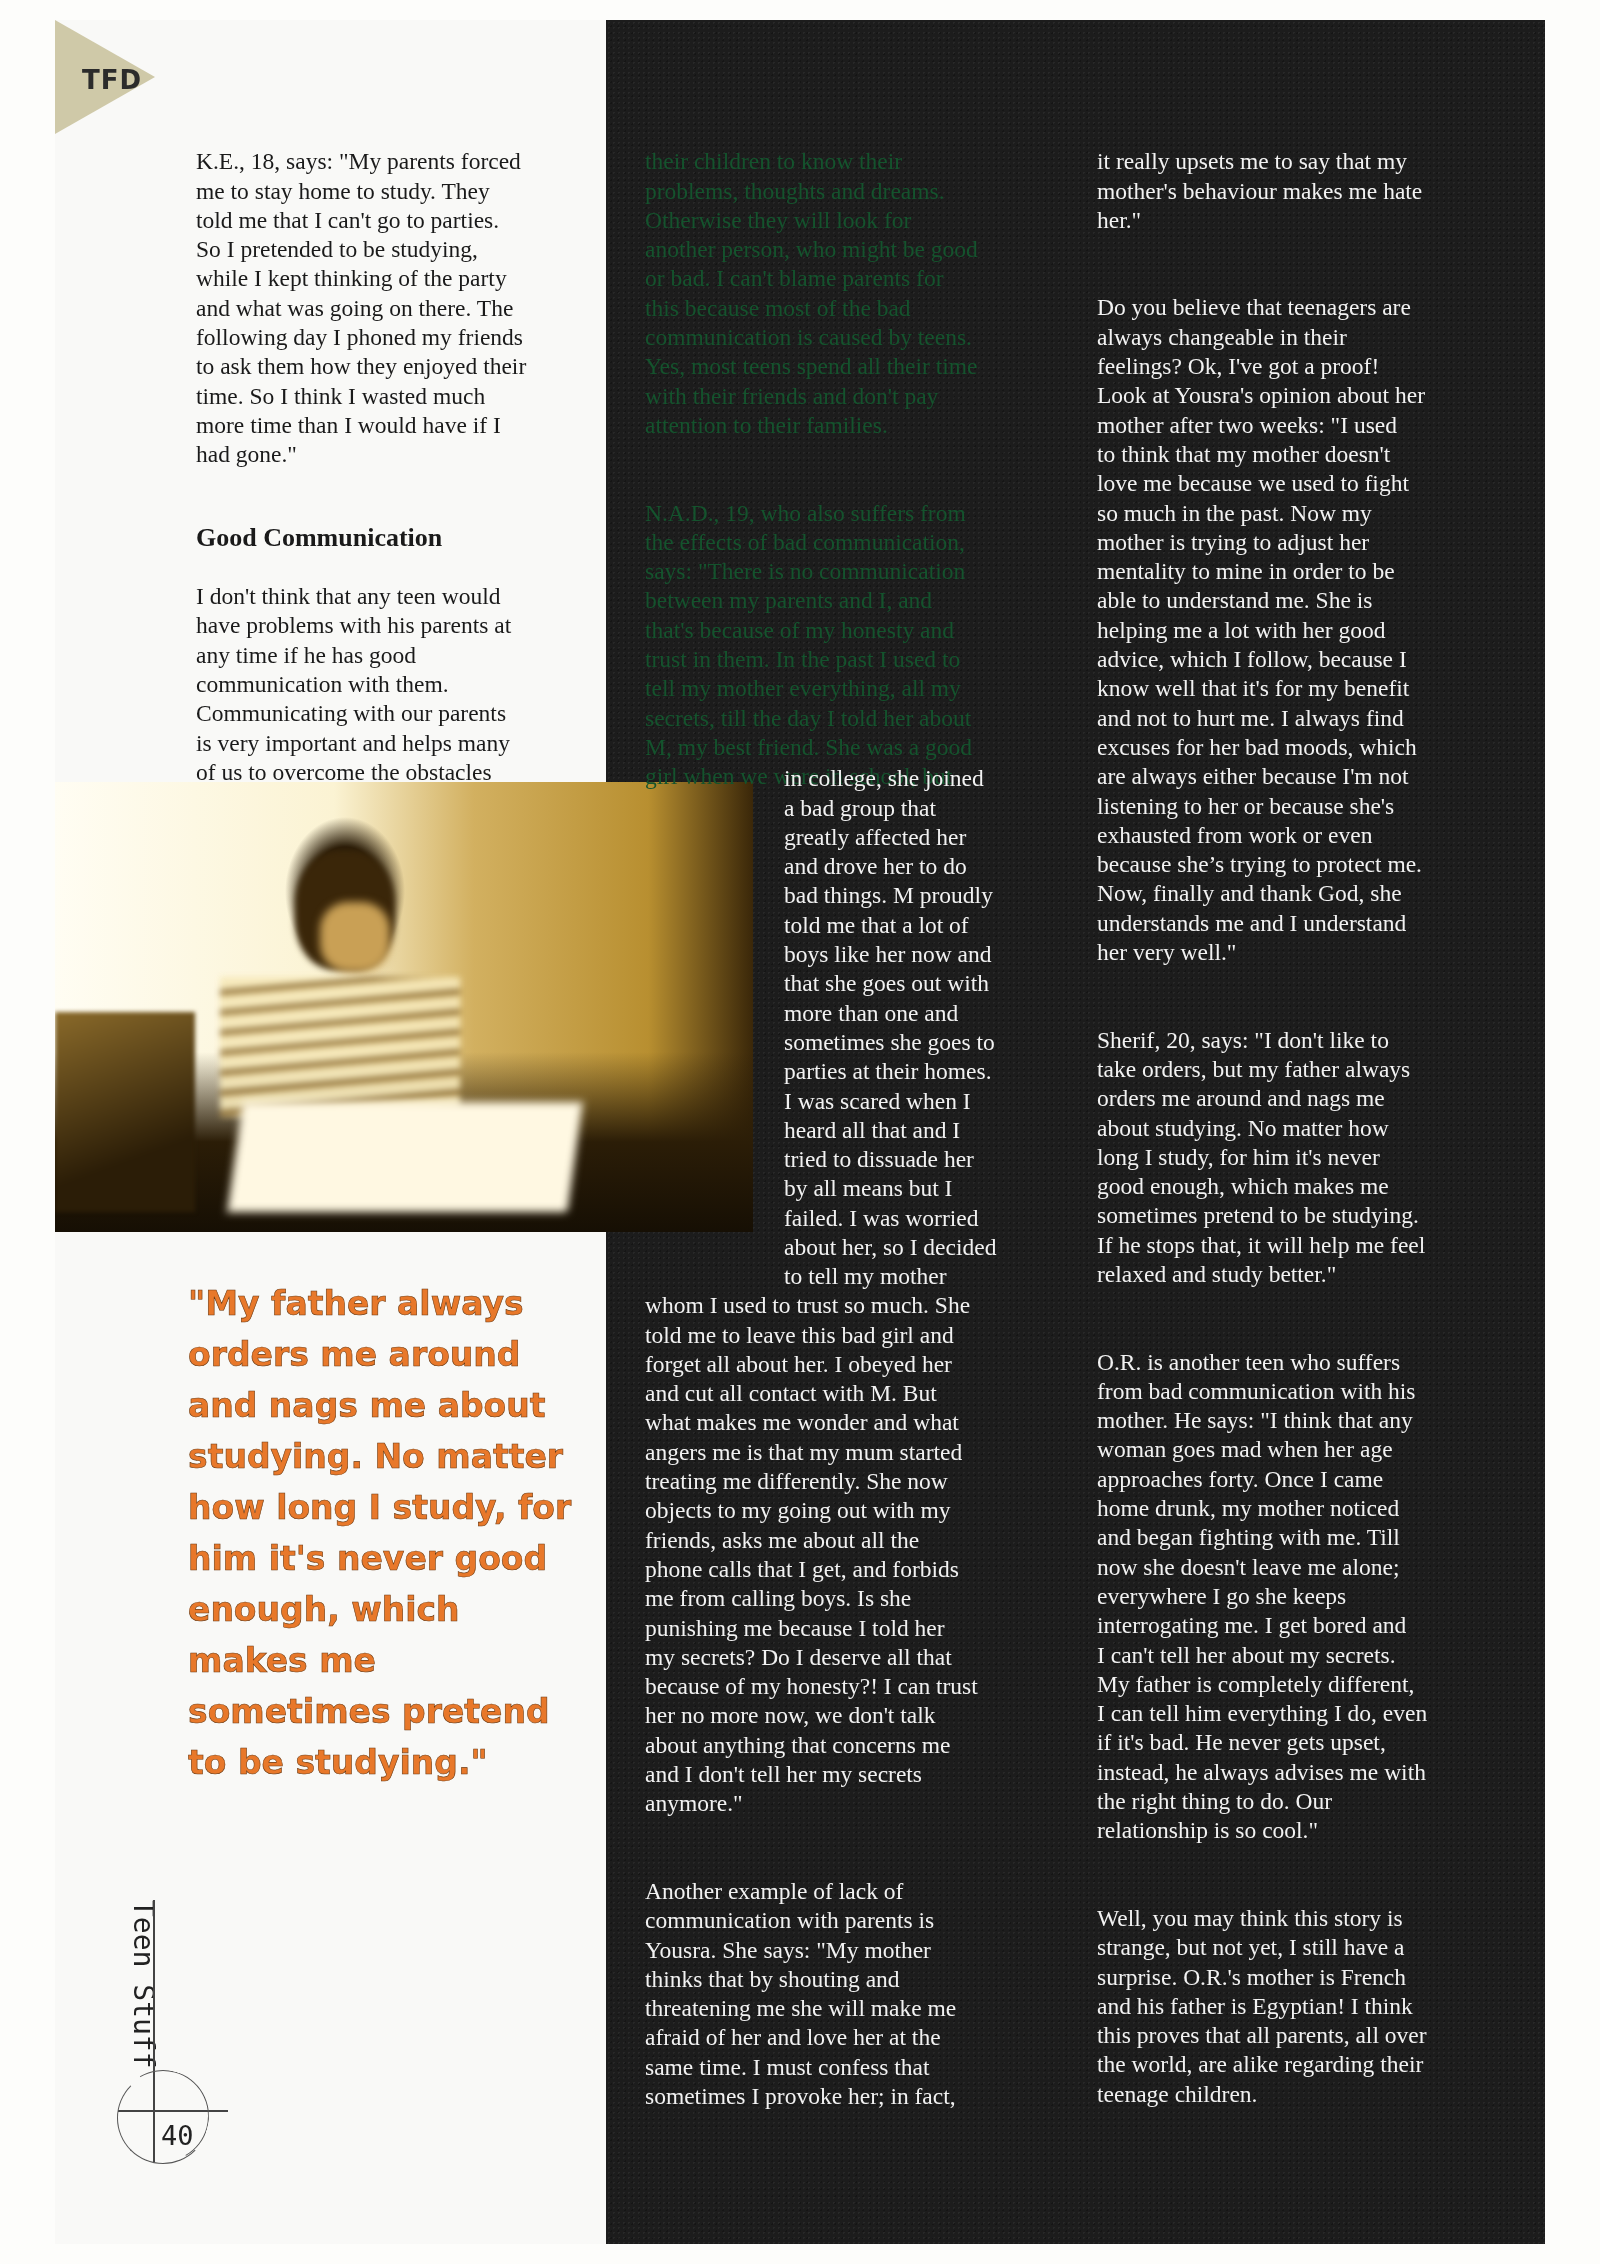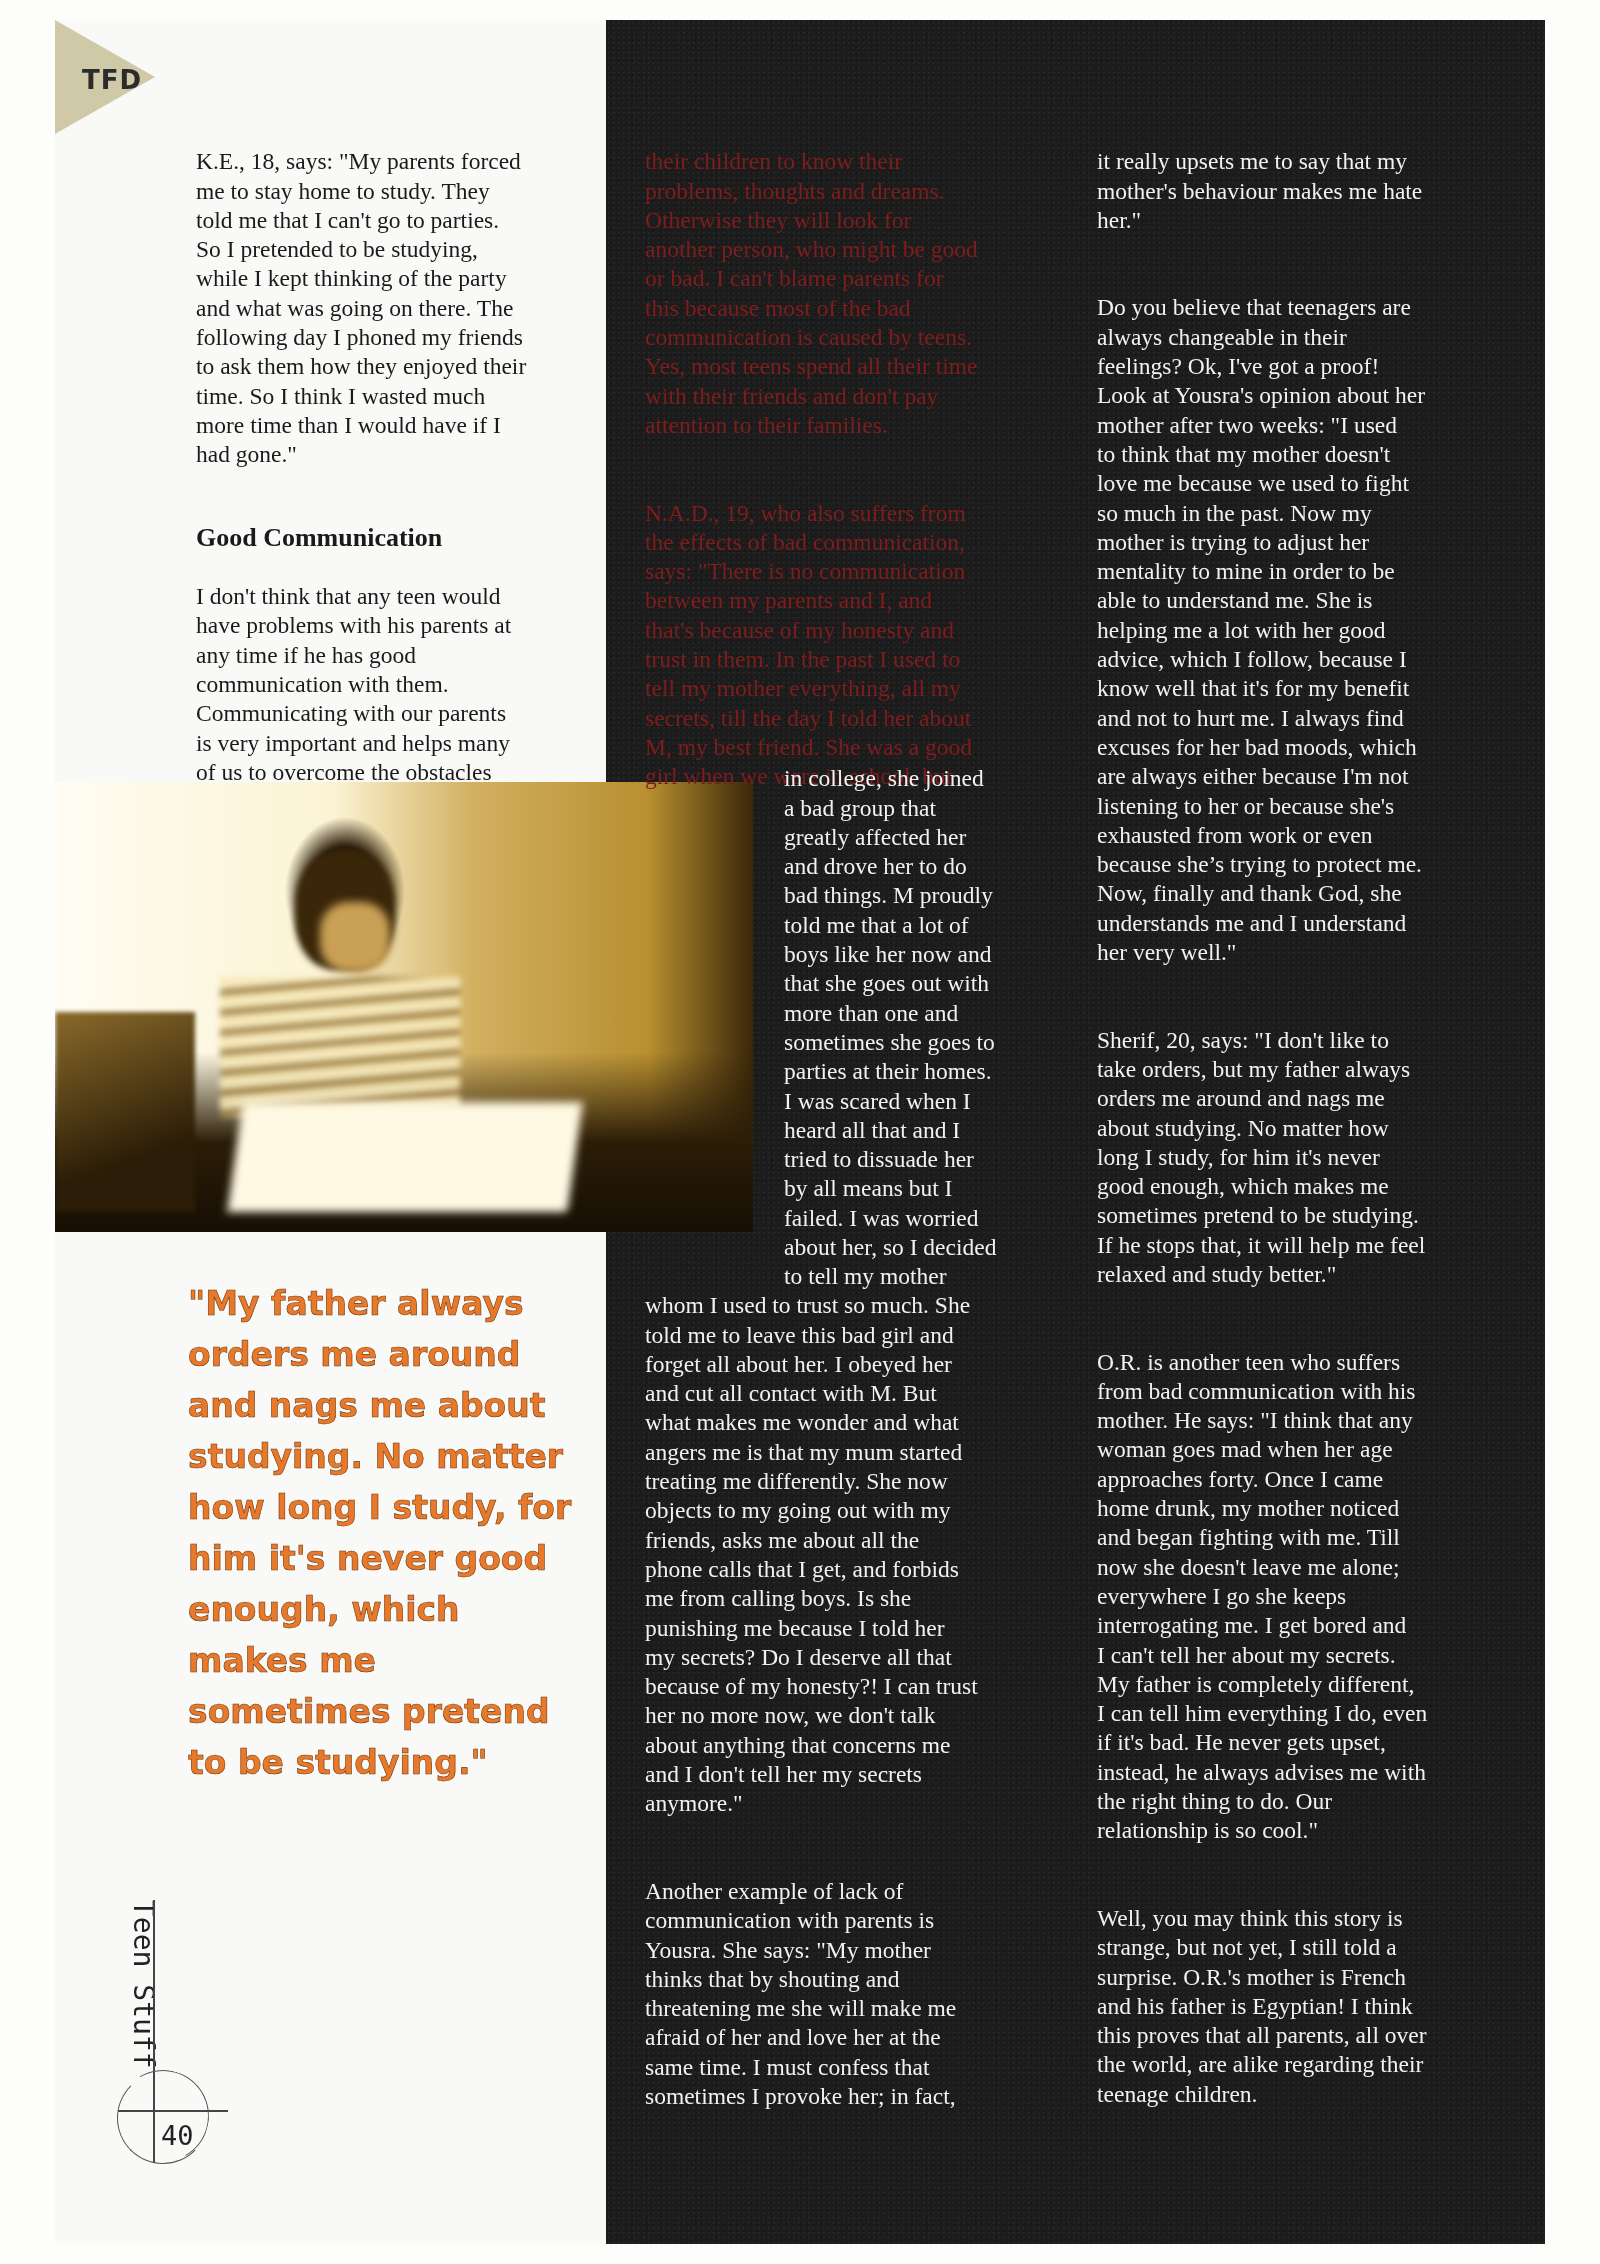--- a/index.html
+++ b/index.html
@@ -33,21 +33,21 @@
     font-family: "DejaVu Sans", sans-serif; font-weight: bold; font-size: 26px;
     letter-spacing: 1px; color: #2b2b2b;
   }
   .col {
     position: absolute; font-size: 23.5px; line-height: 29.3px;
     white-space: pre-line;
   }
   .col-left { left: 196px; top: 118px; width: 410px; color: #1a1a1a; }
   .col-left p { margin: 0; }
   .col-left h3 { margin: 24px 0 0 0; font-size: 26px; line-height: 30px; font-weight: bold; }
-  .col-mid-top { left: 645px; top: 118px; width: 420px; color: #7f1d1d; }
+  .col-mid-top { left: 645px; top: 118px; width: 420px; color: #14532d; }
   .col-mid-top p { margin: 0 0 29px 0; }
   .col-mid-indent { left: 784px; top: 735px; width: 290px; color: #f2f2f2; }
   .col-mid-indent p { margin: 0; }
   .col-mid-bottom { left: 645px; top: 1262px; width: 420px; color: #f2f2f2; }
   .col-mid-bottom p { margin: 0 0 29px 0; }
   .col-right { left: 1097px; top: 118px; width: 420px; color: #f2f2f2; font-family: Liberation Serif, serif; }
   .col-right p { margin: 0 0 29px 0; }
 
   .photo {
     position: absolute; left: 55px; top: 782px; width: 698px; height: 450px;
@@ -274,21 +274,21 @@
 everywhere I go she keeps
 interrogating me. I get bored and
 I can't tell her about my secrets.
 My father is completely different,
 I can tell him everything I do, even
 if it's bad. He never gets upset,
 instead, he always advises me with
 the right thing to do. Our
 relationship is so cool."</p>
     <p>Well, you may think this story is
-strange, but not yet, I still told a
+strange, but not yet, I still have a
 surprise. O.R.'s mother is French
 and his father is Egyptian! I think
 this proves that all parents, all over
 the world, are alike regarding their
 teenage children.</p>
   </div>
 
   <div class="pullquote">"My father always
 orders me around
 and nags me about

